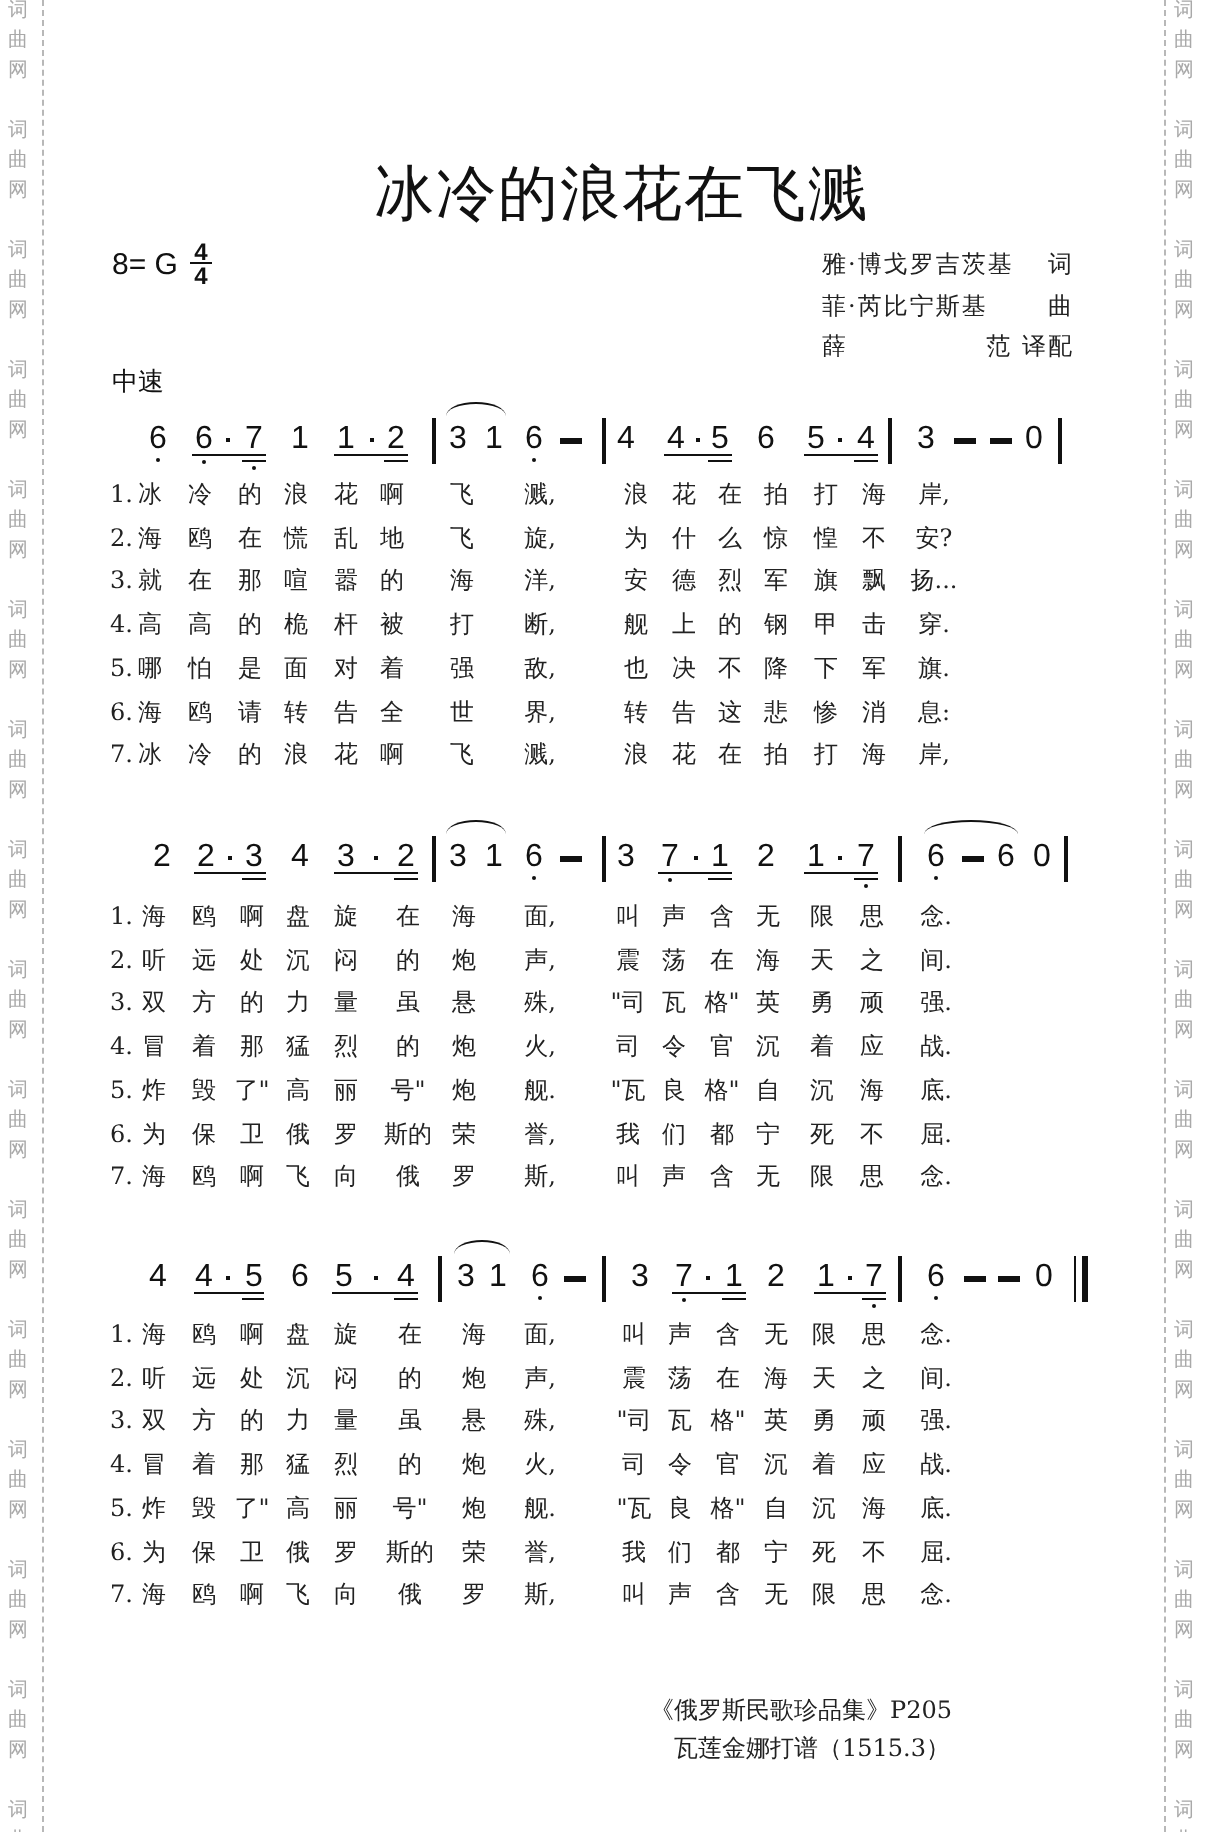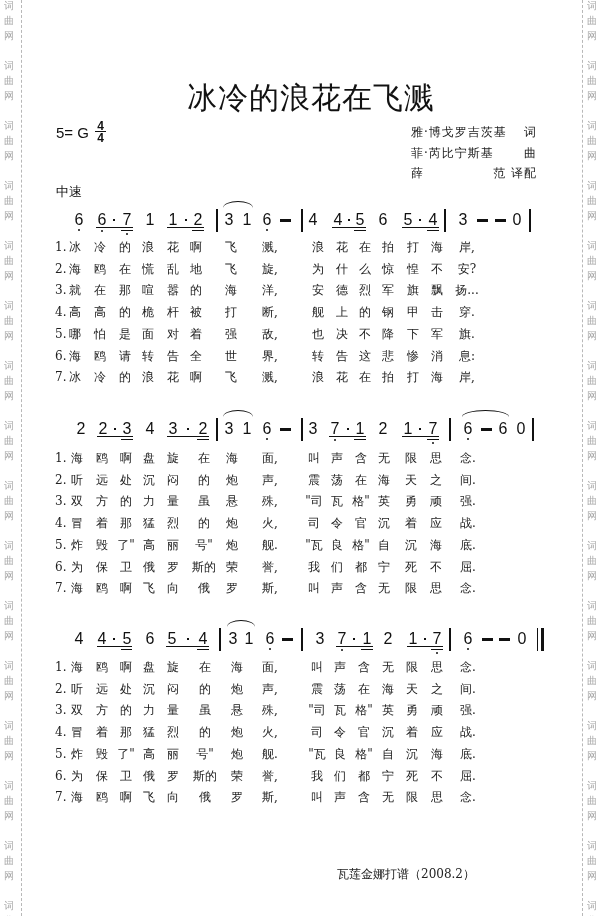--- a/index.html
+++ b/index.html
@@ -192,21 +192,21 @@
       <span class="wm-char" style="top: 840px;">词</span>
       <span class="wm-char" style="top: 855px;">曲</span>
       <span class="wm-char" style="top: 870px;">网</span>
       <span class="wm-char" style="top: 900px;">词</span>
       <span class="wm-char" style="top: 915px;">曲</span>
     </div>
   <div class="wm-line wm-line-right"></div>
 
   <div class="title">冰冷的浪花在飞溅</div>
 
-  <div class="key">5= G</div>
+  <div class="key">8= G</div>
   <div class="timesig">
     <span class="num">4</span>
     <span class="den">4</span>
   </div>
 
   <div class="tempo">中速</div>
 
   <div class="credits">
     <div class="credit-row">
       <span>雅·博戈罗吉茨基</span>
@@ -215,21 +215,22 @@
     <div class="credit-row">
       <span>菲·芮比宁斯基</span>
       <span>曲</span>
     </div>
     <div class="credit-row">
       <span>薛</span>
       <span>范 译配</span>
     </div>
   </div>
 
-  <div class="footer-line footer-2">瓦莲金娜打谱（2008.2）</div>
+  <div class="footer-line footer-1">《俄罗斯民歌珍品集》P205</div>
+  <div class="footer-line footer-2">瓦莲金娜打谱（1515.3）</div>
 <div class="system">
       <div class="note" style="left: 79px; top: 220px;">
         <span class="digit">6</span>
         <span class="lo" style="top: 17px;"></span>
       </div>
       <div class="note" style="left: 102px; top: 220px;">
         <span class="digit">6</span>
         <span class="lo" style="top: 18px;"></span>
       </div>
       <div class="aug" style="left: 114px; top: 220px;"></div>

